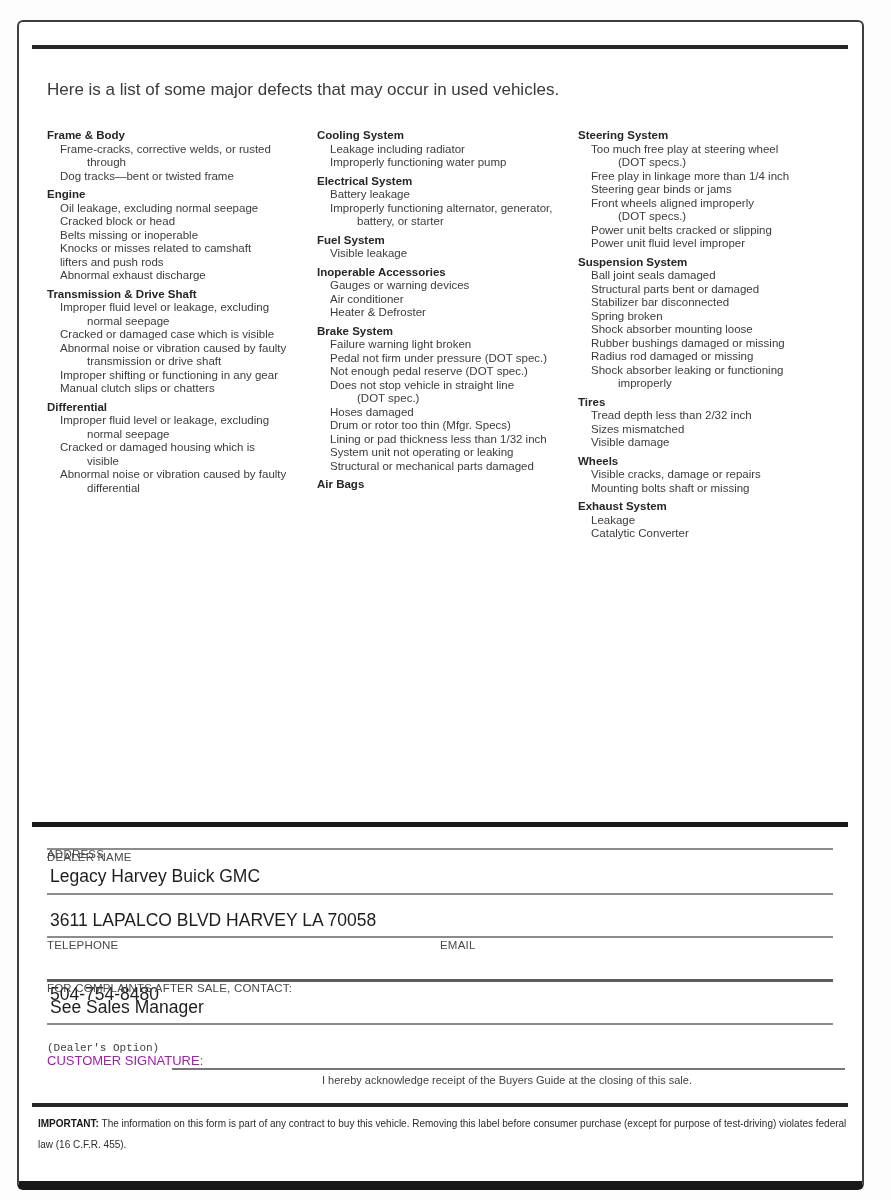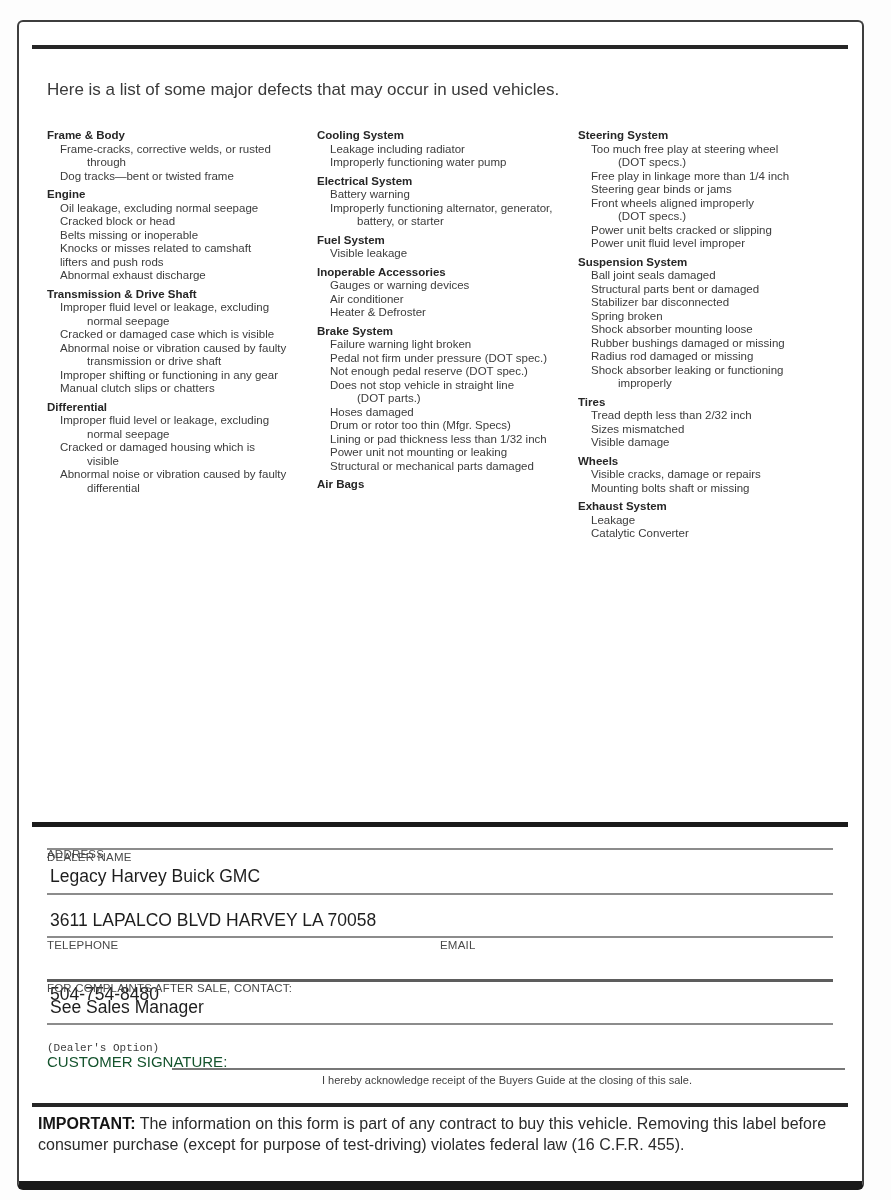--- a/index.html
+++ b/index.html
@@ -24,26 +24,26 @@
   .defect-col .sec:first-child .heading{margin-top:0;}
   .defect-col .l1{padding-left:13px;white-space:nowrap;}
   .defect-col .l2{padding-left:40px;white-space:nowrap;}
   
   .field-line{left:47px;width:786px;height:2px;background:#8c8c8c;}
   .field-line.thick{height:3px;background:#5d5d5d;}
   .field-label{left:47px;font-size:11.5px;color:#4a4a4a;letter-spacing:.2px;white-space:nowrap;}
   .field-label.email{left:440px;text-align:center;}
   .field-value{left:50px;font-size:17.5px;color:#1e1e1e;white-space:nowrap;}
   
-  .sig-label{left:47px;top:1053px;font-size:15px;color:#14532d;white-space:nowrap;}
+  .sig-label{left:47px;top:1053px;font-size:13px;color:#a21caf;white-space:nowrap;}
   .sig-line{left:172px;top:1052px;width:673px;height:16px;border-bottom:2px solid #777;}
   .sig-note{left:47px;top:1042px;font-size:11px;color:#3e3e3e;white-space:nowrap;font-family:Liberation Mono, monospace;}
   .sig-ack{left:322px;top:1074px;font-size:11px;color:#3e3e3e;white-space:nowrap;}
   
-  .important{left:38px;top:1113px;width:814px;font-size:16px;line-height:21px;color:#2b2b2b;}
+  .important{left:38px;top:1113px;width:814px;font-size:10px;line-height:21px;color:#2b2b2b;}
   .important b{color:#161616;}
 </style>
 </head>
 <body>
 
 <div class="abs page-frame"></div>
 <div class="abs rule" style="top:45px;"></div>
 <div class="abs rule rule-mid" style="top:822px;"></div>
 <div class="abs rule" style="top:1103px;"></div>
 
@@ -87,45 +87,45 @@
       </div>
     </div>
     <div class="abs defect-col" style="left: 317px;">
       <div class="sec">
         <div class="heading">Cooling System</div>
         <div class="l1">Leakage including radiator</div>
         <div class="l1">Improperly functioning water pump</div>
       </div>
       <div class="sec">
         <div class="heading">Electrical System</div>
-        <div class="l1">Battery warning</div>
+        <div class="l1">Battery leakage</div>
         <div class="l1">Improperly functioning alternator, generator,</div>
         <div class="l2">battery, or starter</div>
       </div>
       <div class="sec">
         <div class="heading">Fuel System</div>
         <div class="l1">Visible leakage</div>
       </div>
       <div class="sec">
         <div class="heading">Inoperable Accessories</div>
         <div class="l1">Gauges or warning devices</div>
         <div class="l1">Air conditioner</div>
         <div class="l1">Heater &amp; Defroster</div>
       </div>
       <div class="sec">
         <div class="heading">Brake System</div>
         <div class="l1">Failure warning light broken</div>
         <div class="l1">Pedal not firm under pressure (DOT spec.)</div>
         <div class="l1">Not enough pedal reserve (DOT spec.)</div>
         <div class="l1">Does not stop vehicle in straight line</div>
-        <div class="l2">(DOT parts.)</div>
+        <div class="l2">(DOT spec.)</div>
         <div class="l1">Hoses damaged</div>
         <div class="l1">Drum or rotor too thin (Mfgr. Specs)</div>
         <div class="l1">Lining or pad thickness less than 1/32 inch</div>
-        <div class="l1">Power unit not mounting or leaking</div>
+        <div class="l1">System unit not operating or leaking</div>
         <div class="l1">Structural or mechanical parts damaged</div>
       </div>
       <div class="sec">
         <div class="heading">Air Bags</div>
       </div>
     </div>
     <div class="abs defect-col" style="left: 578px;">
       <div class="sec">
         <div class="heading">Steering System</div>
         <div class="l1">Too much free play at steering wheel</div>

